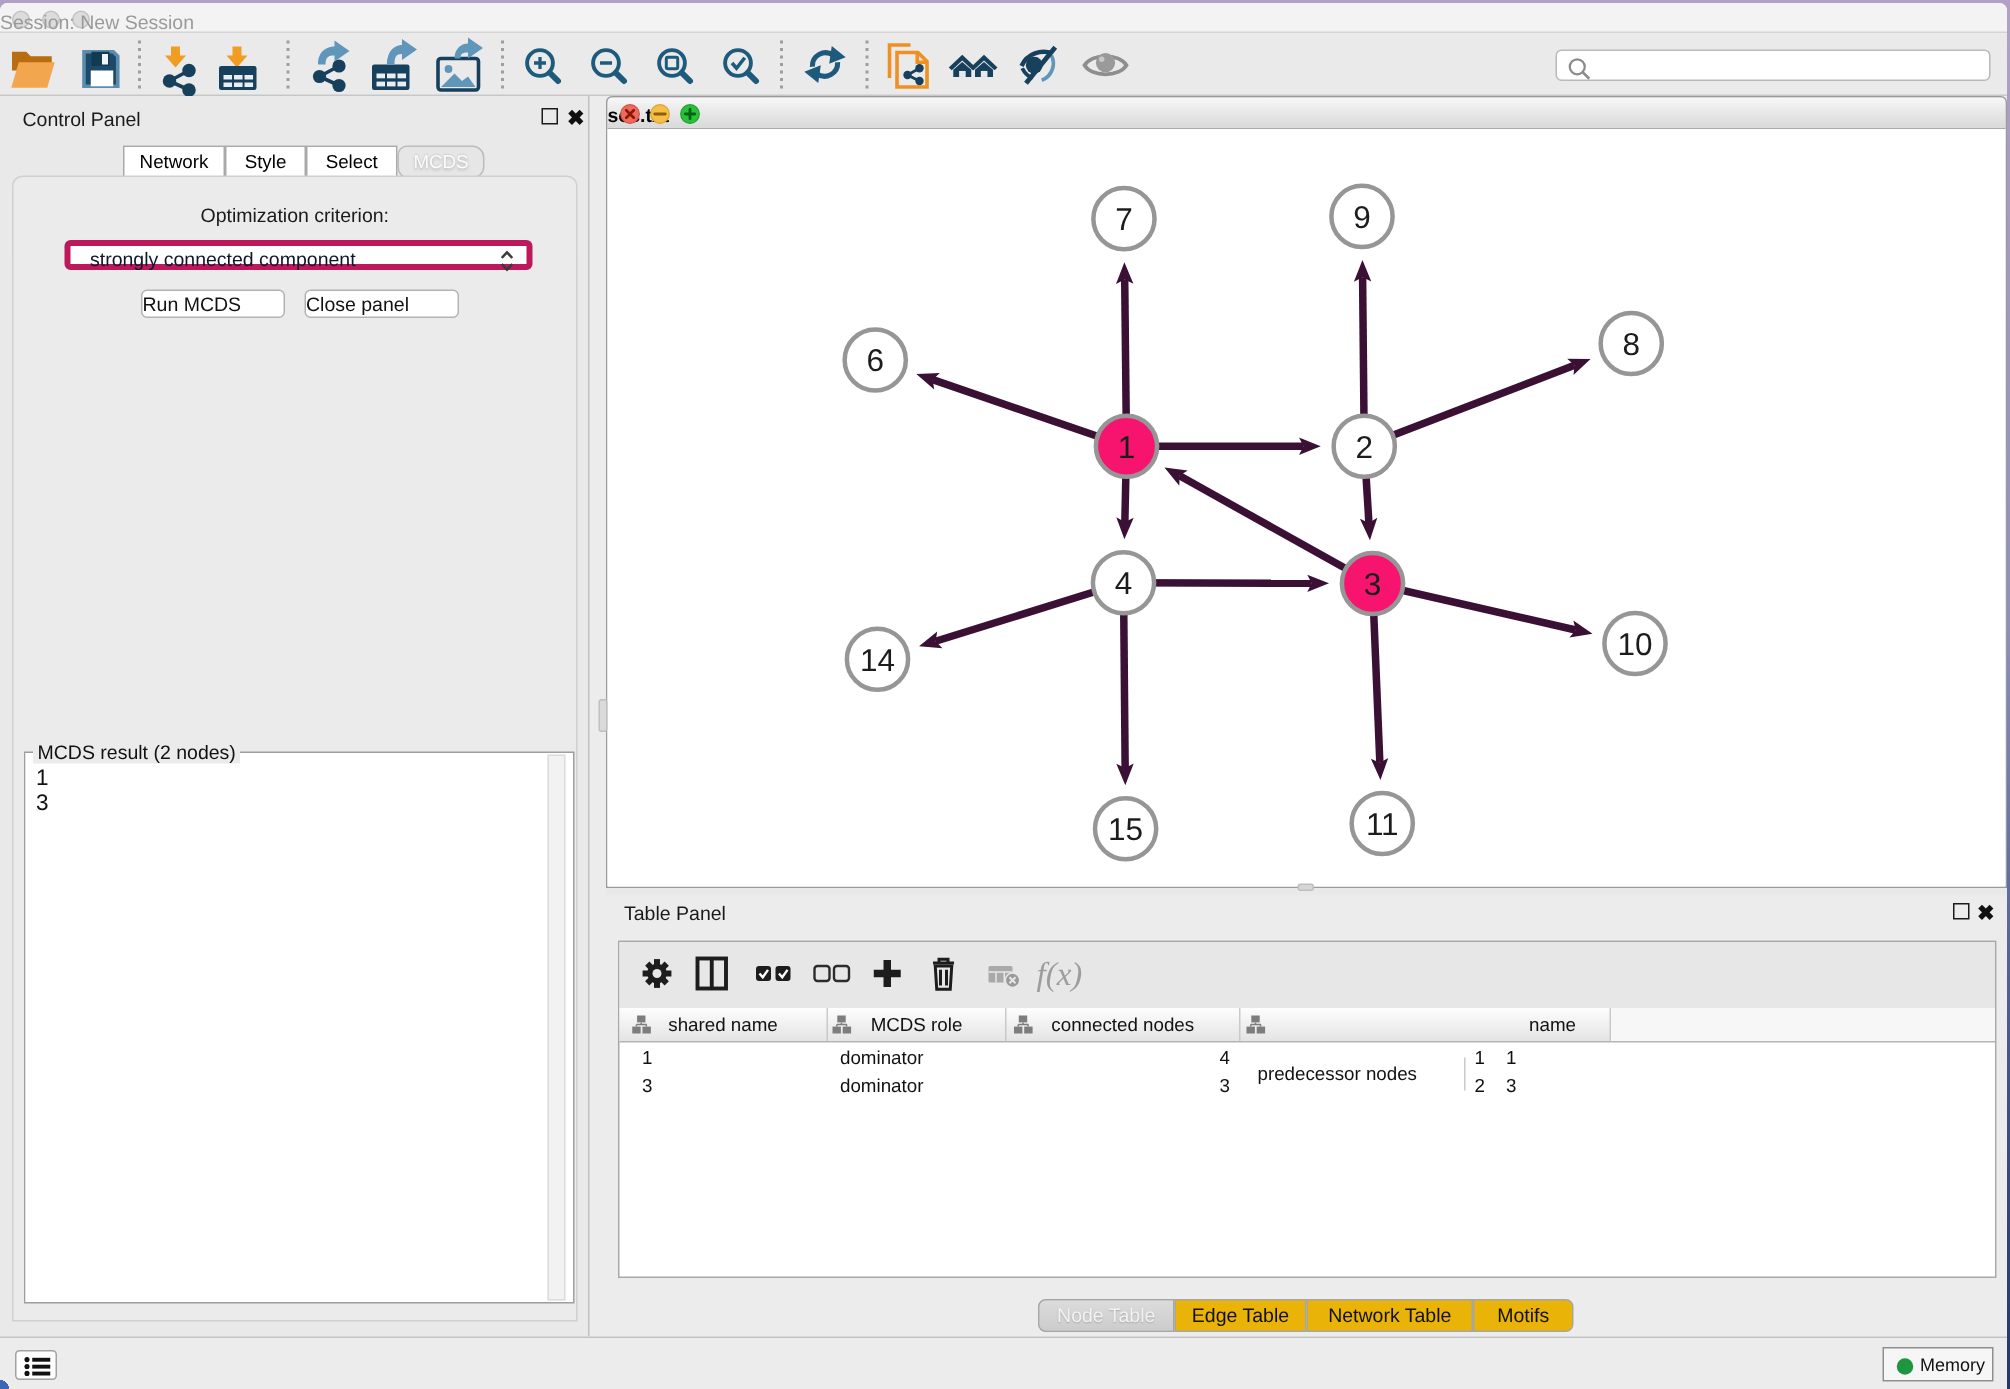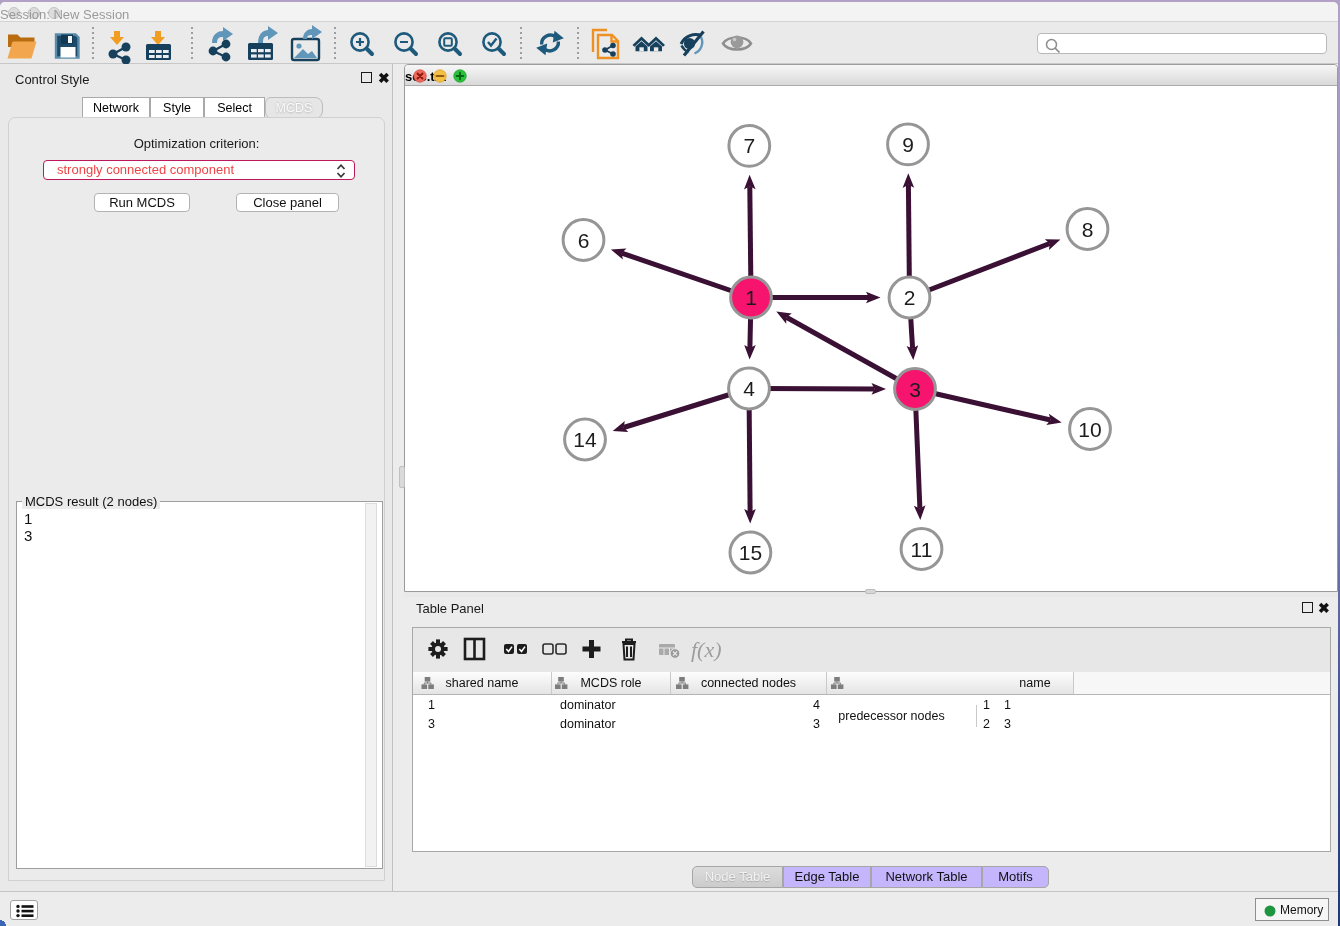--- a/index.html
+++ b/index.html
@@ -15,22 +15,22 @@
 #search { position:absolute; left:1037px; top:11px; width:290px; height:21px; background:#fff; border:1px solid #b9b9b9; border-radius:4px; }
 
 #cpanel { position:absolute; left:0; top:62px; width:393px; height:827px; background:#e9e9e9; border-right:1px solid #c0c0c0; }
 #cpanel .hdr { position:absolute; left:15px; top:8px; font-size:13px; color:#1a1a1a; }
 .winbtn-sq { position:absolute; width:11px; height:11px; border:1.6px solid #1a1a1a; background:transparent; }
 .winbtn-x { position:absolute; font-size:14px; font-weight:bold; color:#111; line-height:12px; }
 .tab { position:absolute; top:0; height:22px; background:#fff; border:1px solid #a9a9a9; text-align:center; line-height:20px; font-size:12.5px; }
 .tabsel { background:#e6e6e6; color:#fbfbfb; border:1px solid #bcbcbc; border-radius:6px 8px 8px 7px; text-shadow:0 1px 2px #b9b9b9, 0 -1px 1px #cfcfcf; }
 #cpcontent { position:absolute; left:8px; top:53px; width:377px; height:764px; background:#ebebeb; border:1px solid #d0d0d0; border-radius:7px 7px 0 0; }
 #optlabel { position:absolute; left:0; top:72px; width:393px; text-align:center; font-size:13px; color:#1a1a1a; }
-#optsel { position:absolute; left:43px; top:96px; width:312px; height:20px; background:#fff; border:1px solid #be185d; border-radius:4px; font-size:13px; line-height:18px; padding-left:13px; color:#ef4444; }
-.btn { position:absolute; top:129px; height:19px; background:#fff; border:1px solid #b3b3b3; border-radius:4px; font-size:13px; text-align:center; line-height:17px; color:#111; }
+#optsel { position:absolute; left:43px; top:96px; width:312px; height:20px; background:#fff; border:4px solid #be185d; border-radius:4px; font-size:13px; line-height:18px; padding-left:13px; color:#0f172a; }
+.btn { position:absolute; top:129px; height:19px; background:#fff; border:1px solid #b3b3b3; border-radius:4px; font-size:13px; line-height:17px; color:#111; }
 #fieldset { position:absolute; left:16px; top:437px; width:367px; height:368px; border:1px solid #9e9e9e; }
 #fieldwhite { position:absolute; left:17px; top:438px; width:365px; height:366px; background:#fff; }
 #fieldlabel { position:absolute; left:22px; top:430px; font-size:13px; color:#111; background:#ebebeb; padding:0 3px; }
 #fieldtext { position:absolute; left:24px; top:447px; font-size:15px; line-height:16.5px; color:#111; }
 #fieldscroll { position:absolute; left:365px; top:439px; width:12px; height:364px; background:#f2f2f2; border:1px solid #dcdcdc; }
 
 #statusbar { position:absolute; left:0; top:889px; width:100%; height:33px; background:#ececec; border-top:1px solid #c3c3c3;padding-left:36px; }
 #listbtn { position:absolute; left:10px; top:8px; width:28px; height:20px; background:#fdfdfd; border:1px solid #a2a2a2; border-radius:3px; }
 #membtn { position:absolute; left:1255px; top:6px; width:74px; height:23px; background:#f6f6f6; border:1px solid #8e8e8e; font-size:12px; color:#111; }
 
@@ -43,21 +43,21 @@
 
 #tpanel { position:absolute; left:404px; top:595px; width:934px; height:294px; background:#ececec; }
 #tpanel .hdr { position:absolute; left:12px; top:4px; font-size:13px; color:#1a1a1a; }
 #tbox { position:absolute; left:8px; top:30px; width:919px; height:225px; border:1px solid #a8a8a8; background:#fff; }
 #ttoolbar { position:absolute; left:0; top:0; width:100%; height:44px; background:#e7e7e7; }
 #thead { position:absolute; left:0; top:44px; width:100%; height:23px; background:linear-gradient(#fdfdfd,#e4e4e4); border-bottom:1px solid #b5b5b5; font-size:12.5px; color:#111; }
 .hcell { position:absolute; top:0; height:22px; border-right:1px solid #c9c9c9; text-align:center; line-height:22px; }
 .trow { position:absolute; left:0; width:100%; height:19px; font-size:12.5px; color:#111; }
 .tcell { position:absolute; top:2px; }
 
-.btab { position:absolute; top:269px; height:22px; background:#c4b5fd; border:1px solid #a6a6a6; font-size:13px; text-align:center; line-height:20px; color:#111; }
+.btab { position:absolute; top:269px; height:22px; background:#eab308; border:1px solid #a6a6a6; font-size:13px; text-align:center; line-height:20px; color:#111; }
 svg { display:block; }
 </style>
 </head>
 <body>
 <div id="win">
   <div id="titlebar">
     <div class="tl" style="left:8px;"></div>
     <div class="tl" style="left:28px;"></div>
     <div class="tl" style="left:48px;"></div>
     <div id="tbtitle">Session: New Session</div>
@@ -203,37 +203,37 @@
           <circle cx="733.5" cy="17.5" r="1.8" fill="#c9c9c9"></circle>
       </g>
     </svg>
     <div id="search"></div>
     <svg width="20" height="20" viewBox="0 0 20 20" style="position:absolute; left:1044px; top:15px;">
       <circle cx="7.5" cy="7.5" r="5" fill="none" stroke="#8b8b8b" stroke-width="1.5"></circle>
       <line x1="11" y1="11" x2="15.5" y2="15.5" stroke="#8b8b8b" stroke-width="1.7"></line>
     </svg>
   </div>
   <div id="cpanel">
-    <div class="hdr">Control Style</div>
+    <div class="hdr">Control Panel</div>
     <div class="winbtn-sq" style="left:361px; top:8px;"></div>
     <div class="winbtn-x" style="left:378px; top:8px;">✖</div>
     <div class="tab" style="left:82px; top:33px; width:68px;">Network</div>
     <div class="tab" style="left:150px; top:33px; width:54px;">Style</div>
     <div class="tab" style="left:204px; top:33px; width:61px;">Select</div>
     <div class="tab tabsel" style="left:265px; top:33px; width:58px;">MCDS</div>
     <div id="cpcontent"></div>
     <div id="optlabel">Optimization criterion:</div>
     <div id="optsel">strongly connected component
       <svg width="10" height="14" style="position:absolute; right:8px; top:3px;" viewBox="0 0 10 14">
         <path d="M1.5,5 L5,1.2 L8.5,5" fill="none" stroke="#3a3a3a" stroke-width="1.7"></path>
         <path d="M1.5,9 L5,12.8 L8.5,9" fill="none" stroke="#3a3a3a" stroke-width="1.7"></path>
       </svg>
     </div>
     <div class="btn" style="left:94px; width:96px;">Run MCDS</div>
-    <div class="btn" style="left:203px; width:103px;margin-left:33px;">Close panel</div>
+    <div class="btn" style="left:203px; width:103px;">Close panel</div>
     <div id="fieldset"></div>
     <div id="fieldwhite"></div>
     <div id="fieldscroll"></div>
     <div id="fieldlabel">MCDS result (2 nodes)</div>
     <div id="fieldtext">1<br>3</div>
   </div>
   <div id="netwin">
     <div id="nettitle">
       <div class="t" style="font-weight:bold;">scc.txt</div>
       <svg width="60" height="24" style="position:absolute; left:8px; top:1px;" viewBox="0 0 60 24">

